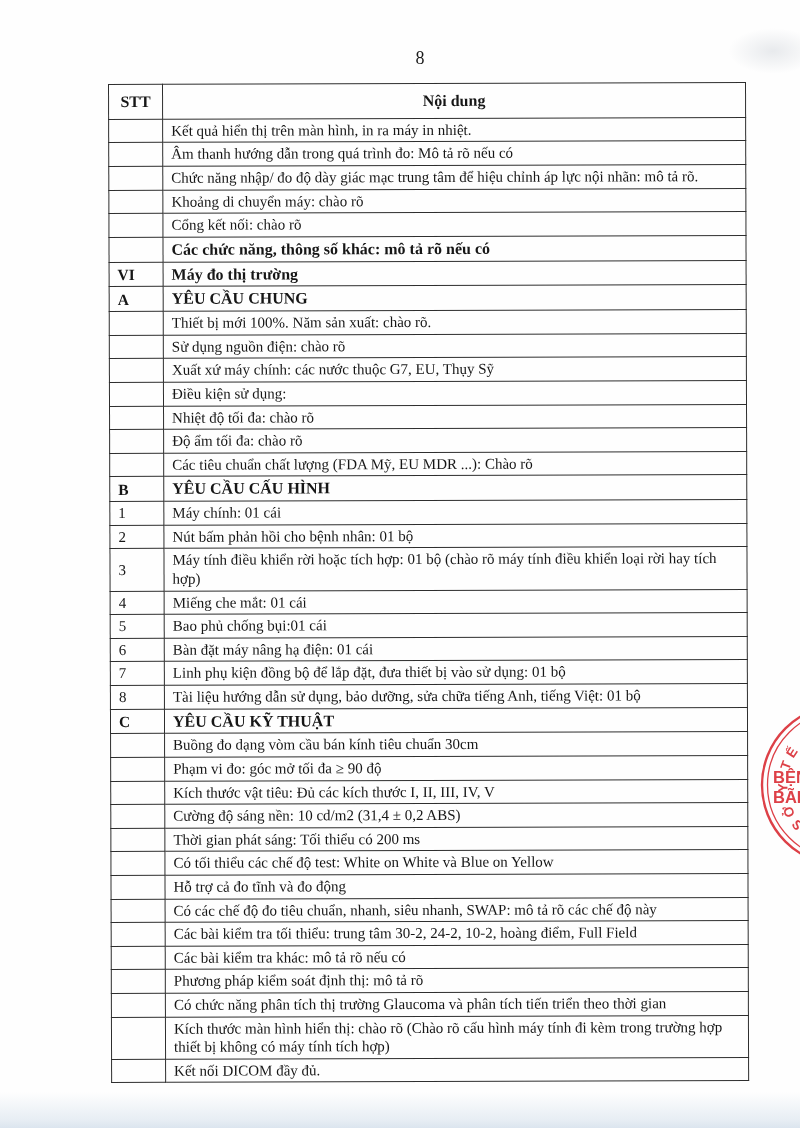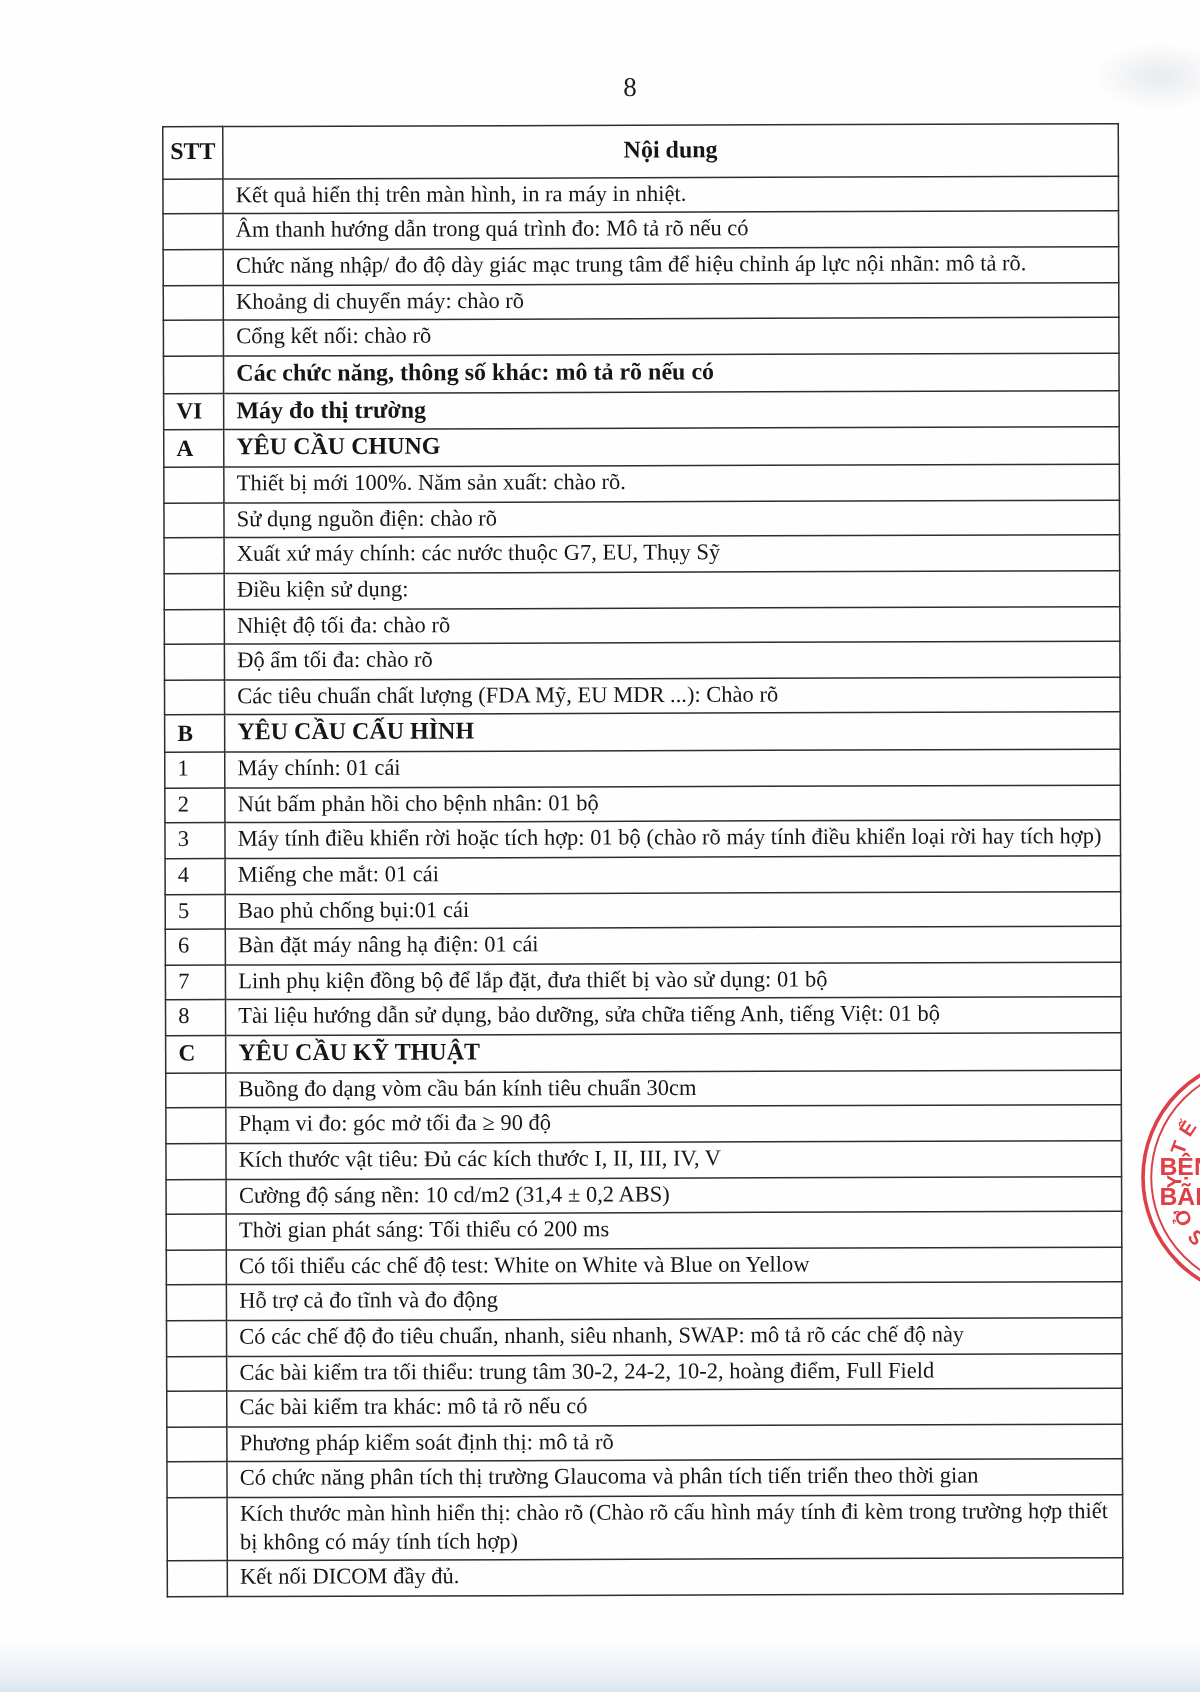--- a/index.html
+++ b/index.html
@@ -44,21 +44,21 @@
   }
   table.spec td, table.spec th {
     border: 1.1px solid #2e2e2e;
     padding: 2px 6px 2px 8px;
     vertical-align: middle;
     text-align: left;
     font-weight: normal;
   }
   table.spec th { font-weight: bold; font-size: 16px; text-align: center; padding: 7px 4px; }
   td.stt {
-    width: 40px;
+    width: 54px;
     text-align: center;
     padding-left: 2px;
     padding-right: 2px;
   }
   tr.bold td { font-weight: bold; font-size: 15.5px; }
   tr.sect td.content { font-size: 16px; }
   tr.r { height: 23px; }
   
   .stamp {
     position: absolute;

